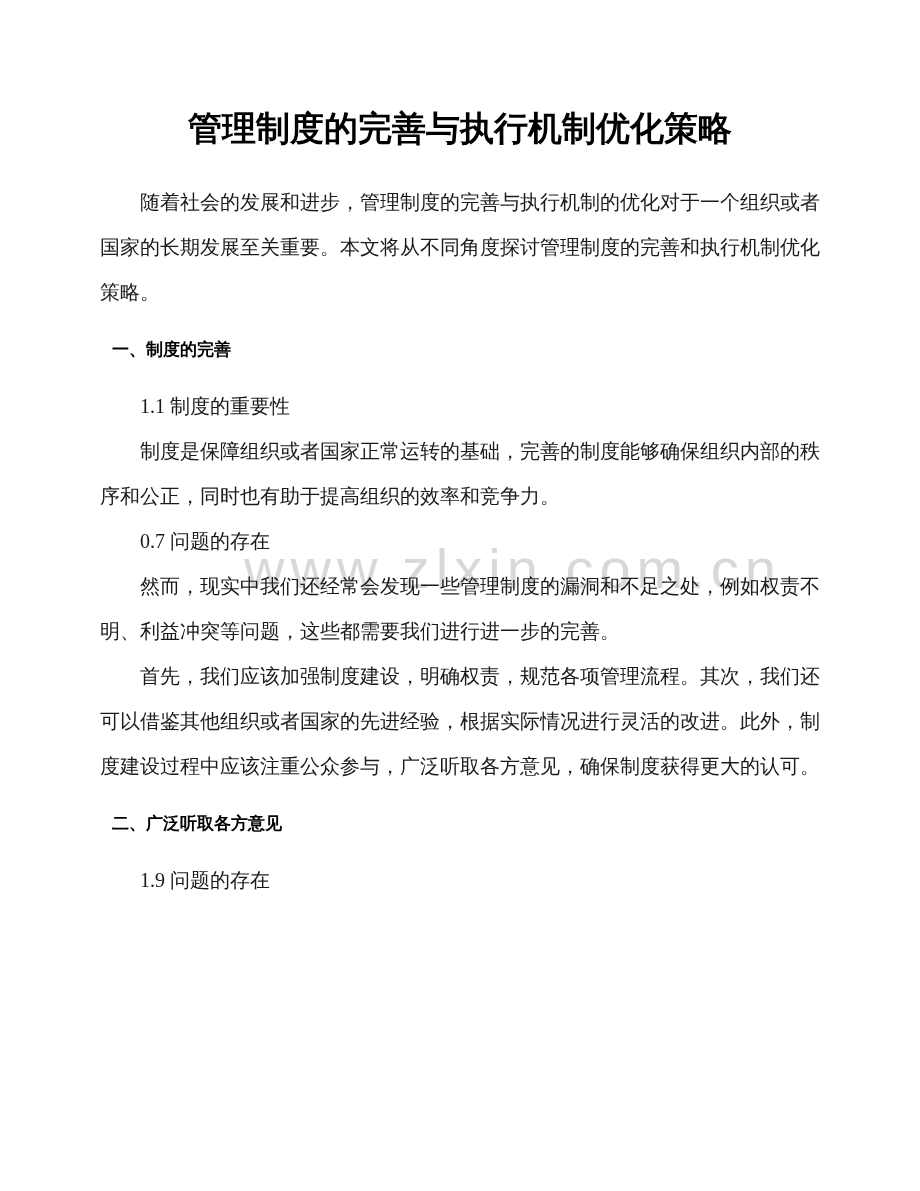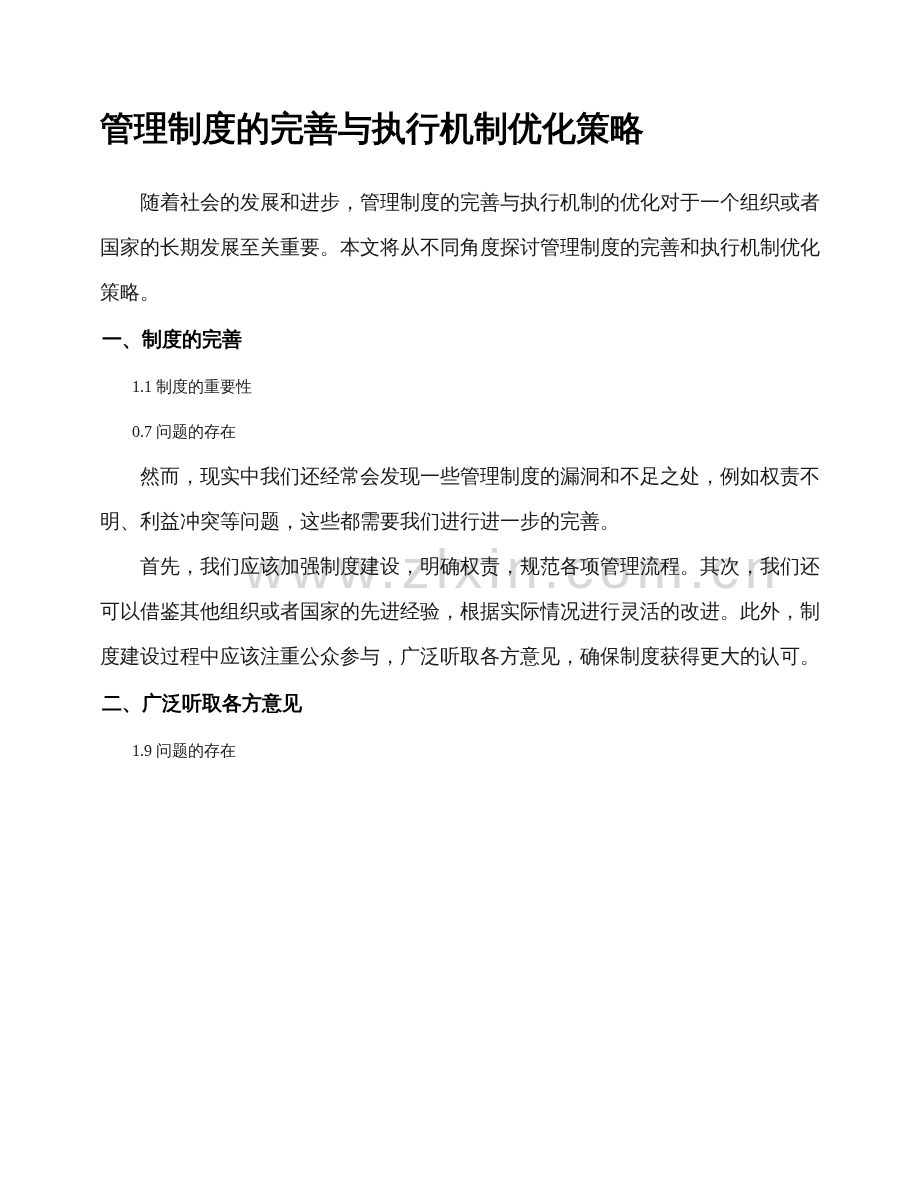--- a/index.html
+++ b/index.html
@@ -34,41 +34,42 @@
     top: 0;
     width: 720px;
     z-index: 1;
   }
   .doc-title {
     margin: 106px 0 30px 0;
     line-height: 44px;
     font-family: "Liberation Sans", "DejaVu Sans", sans-serif;
     font-weight: bold;
     font-size: 34px;
+    text-align: center;
     color: #000000;
   }
   .para {
     margin: 0;
     font-size: 20px;
     line-height: 45px;
     text-align: justify;
     text-indent: 2em;
     word-break: break-all;
   }
   .section-heading {
-    margin: 2px;
+    margin: 12px;
     font-family: "Liberation Sans", "DejaVu Sans", sans-serif;
     font-weight: bold;
-    font-size: 20px;
+    font-size: 17px;
     line-height: 45px;
     color: #000000;
   }
   .subsection-label {
     margin: 0;
-    font-size: 16px;
+    font-size: 20px;
     line-height: 45px;
     text-indent: 2em;
   }
 </style>
 </head>
 <body>
 
 <div class="page">
 
   <div class="watermark">www.zlxin.com.cn</div>
@@ -76,20 +77,21 @@
   <div class="doc">
 
     <div class="doc-title">管理制度的完善与执行机制优化策略</div>
 
     <p class="para">随着社会的发展和进步，管理制度的完善与执行机制的优化对于一个组织或者国家的长期发展至关重要。本文将从不同角度探讨管理制度的完善和执行机制优化策略。</p>
 
     <p class="section-heading">一、制度的完善</p>
 
     <p class="subsection-label">1.1 制度的重要性</p>
 
+    <p class="para">制度是保障组织或者国家正常运转的基础，完善的制度能够确保组织内部的秩序和公正，同时也有助于提高组织的效率和竞争力。</p>
 
     <p class="subsection-label">0.7 问题的存在</p>
 
     <p class="para">然而，现实中我们还经常会发现一些管理制度的漏洞和不足之处，例如权责不明、利益冲突等问题，这些都需要我们进行进一步的完善。</p>
 
 
     <p class="para">首先，我们应该加强制度建设，明确权责，规范各项管理流程。其次，我们还可以借鉴其他组织或者国家的先进经验，根据实际情况进行灵活的改进。此外，制度建设过程中应该注重公众参与，广泛听取各方意见，确保制度获得更大的认可。</p>
 
     <p class="section-heading">二、广泛听取各方意见</p>
 

